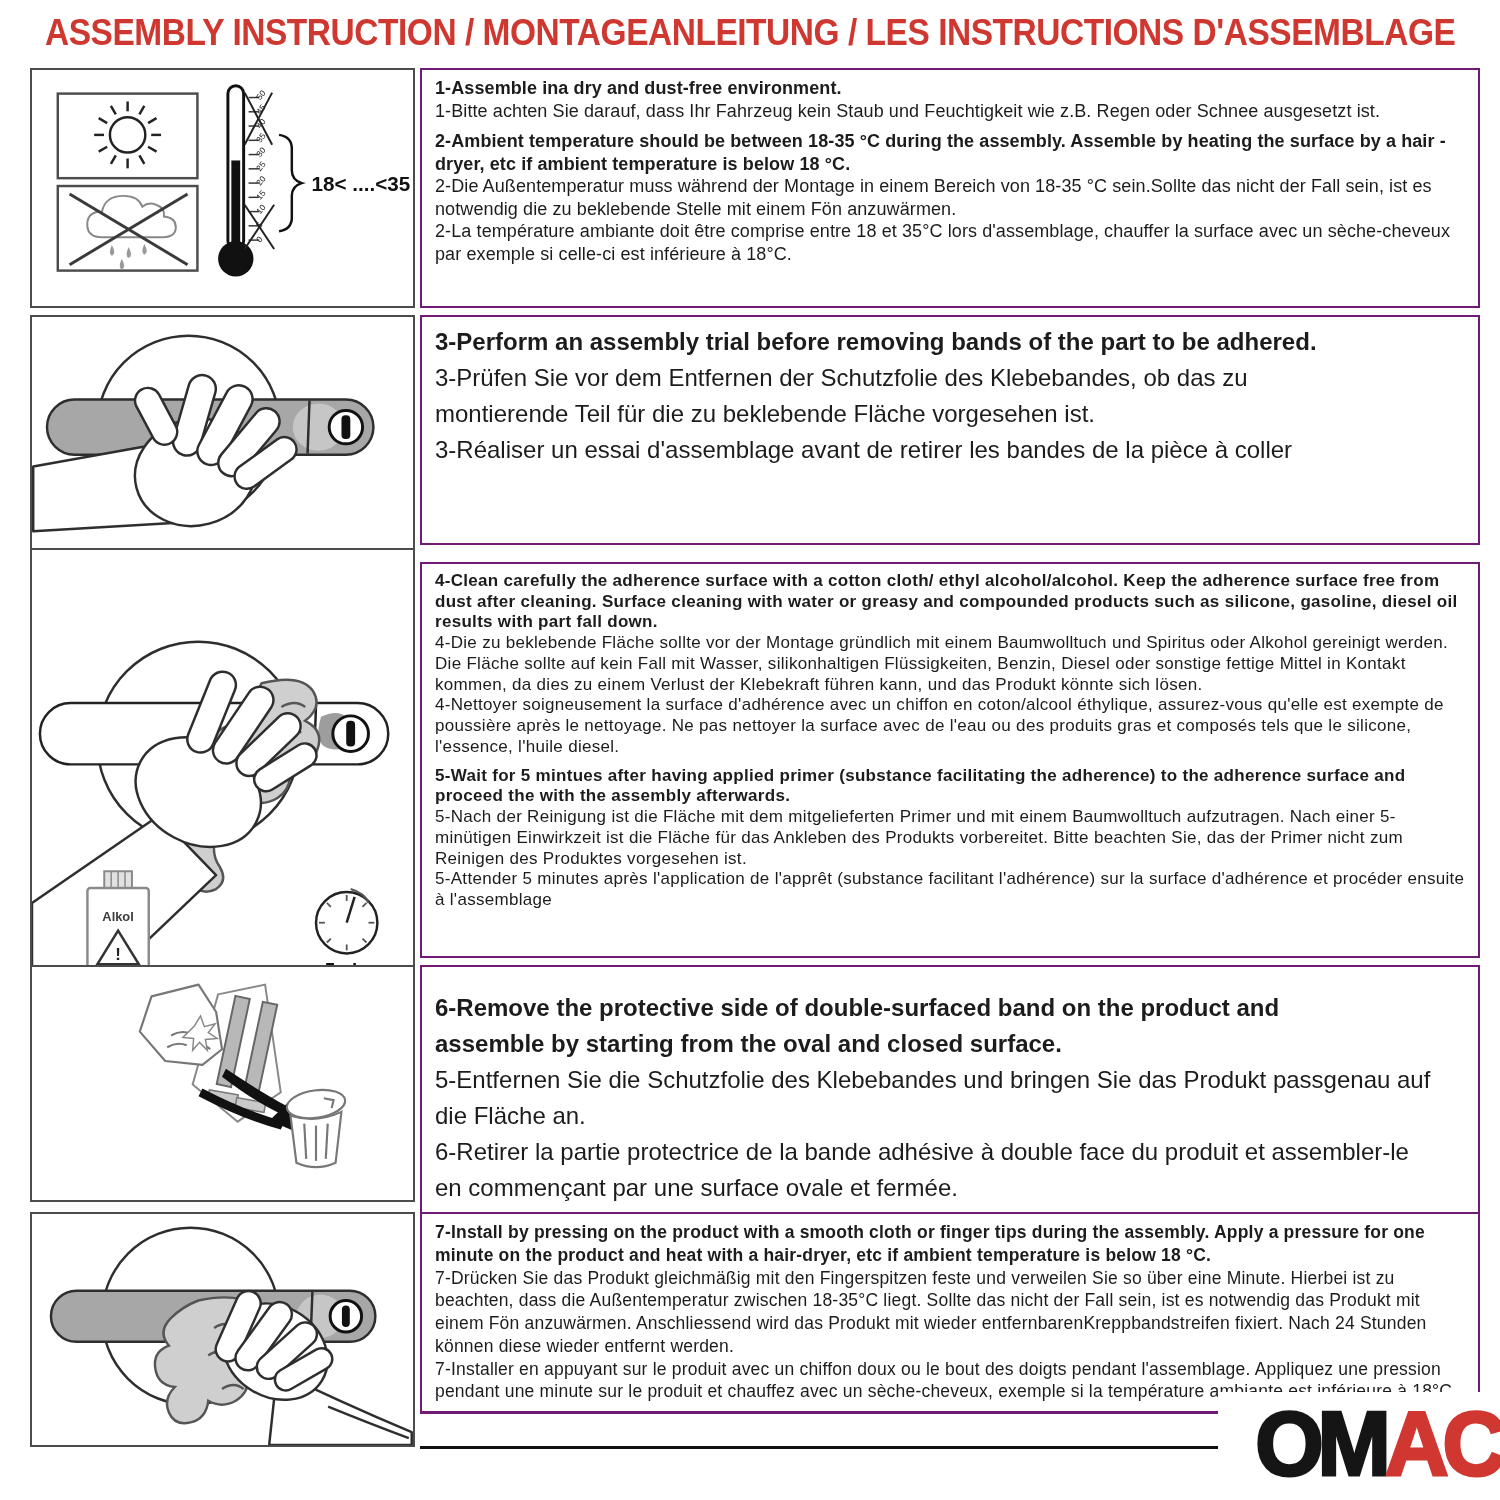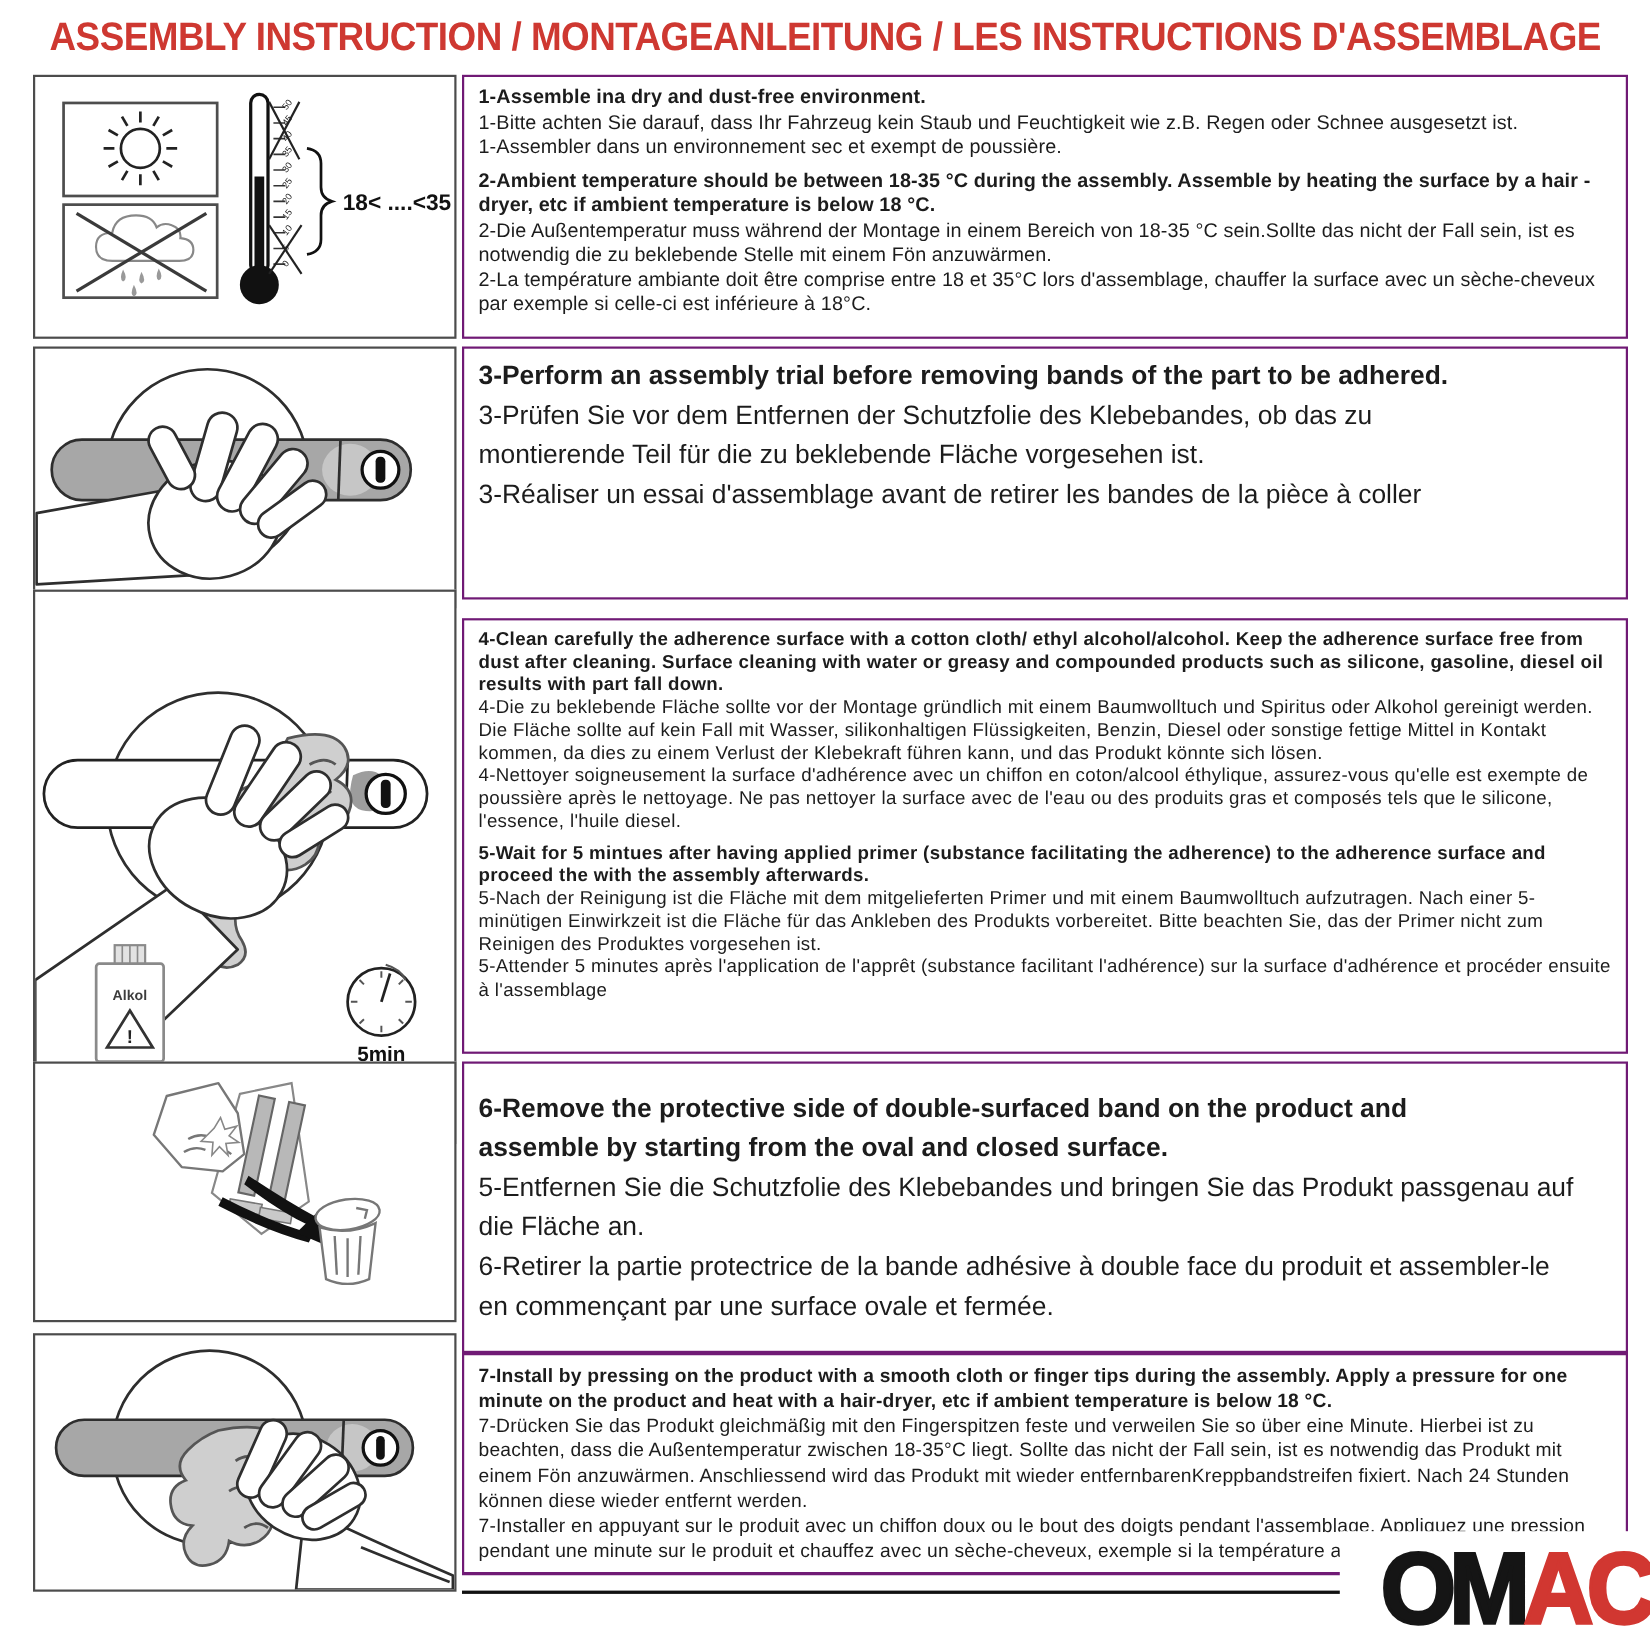--- a/index.html
+++ b/index.html
@@ -14,23 +14,23 @@
   }
   .ibox{position:absolute;left:30px;width:385px;border:2px solid #4c4c4c;background:#fff;box-sizing:border-box;}
   .tbox{position:absolute;left:420px;width:1060px;border:2px solid #701a75;background:#fff;box-sizing:border-box;padding:7px 13px;}
   .ibox svg{display:block;width:100%;height:100%;}
   p{margin:0;}
   .b{font-weight:bold;}
   .gap{margin-top:8px;}
   
   .r1i{top:68px;height:240px;}   .r1t{top:68px;height:240px;font-size:18px;line-height:1.25;letter-spacing:.1px;}
   .r2i{top:315px;height:238px;}  .r2t{top:315px;height:230px;font-size:24px;line-height:1.5;display:flex;flex-direction:column;}
-  .r3i{top:536px;height:504px;}  .r3t{top:562px;height:396px;font-size:17px;line-height:1.22;letter-spacing:.3px;}
+  .r3i{top:548px;height:504px;}  .r3t{top:562px;height:396px;font-size:17px;line-height:1.22;letter-spacing:.3px;}
   .r4i{top:965px;height:237px;}  .r4t{top:965px;height:265px;font-size:24px;line-height:1.5;display:flex;flex-direction:column;justify-content:center;}
-  .r5i{top:1212px;height:235px;} .r5t{top:1212px;height:202px;font-size:17.5px;line-height:1.3;letter-spacing:.2px;border-bottom-width:3px;margin-top:18px;}
+  .r5i{top:1212px;height:235px;} .r5t{top:1212px;height:202px;font-size:17.5px;line-height:1.3;letter-spacing:.2px;border-bottom-width:3px;}
   .w900{max-width:880px;} .w920{max-width:920px;} .w1010{max-width:1010px;} .w1000{max-width:1000px;}
   .bottom-rule{position:absolute;left:420px;top:1446px;width:800px;height:3px;background:#111;}
   .logo{
     position:absolute;left:1218px;top:1396px;width:282px;height:100px;background:#fff;
     display:flex;align-items:center;justify-content:flex-end;
     font-weight:bold;font-size:88px;letter-spacing:-6px;line-height:1;
     transform:scaleY(1.04);transform-origin:center bottom;white-space:nowrap;
   }
   .logo .lb{color:#151515;-webkit-text-stroke:3px #151515;}
   .logo .lr{color:#D13731;-webkit-text-stroke:3px #D13731;}
@@ -108,21 +108,20 @@
           <line x1="245" y1="137" x2="215" y2="182"></line>
       </g>
       <path d="M250,66 Q263,68 263,80 L263,102 Q263,112 273,115 Q263,118 263,128 L263,150 Q263,162 250,164" fill="none" stroke="#111" stroke-width="2.5"></path>
       <text x="283" y="123" font-size="21" font-weight="bold" fill="#111">18&lt; ....&lt;35 C</text>
     </g>
   </svg>
 </div>
 <div class="tbox r1t">
   <p class="b">1-Assemble ina dry and dust-free environment.</p>
   <p>1-Bitte achten Sie darauf, dass Ihr Fahrzeug kein Staub und Feuchtigkeit wie z.B. Regen oder Schnee ausgesetzt ist.</p>
-  <p>1-Assembler dans un environnement sec et exempt de poussière.</p>
   <p class="b gap">2-Ambient temperature should be between 18-35 °C  during the assembly. Assemble by heating the surface by a hair -dryer, etc if ambient temperature is below 18 °C.</p>
   <p>2-Die Außentemperatur muss während der Montage in einem Bereich von 18-35 °C  sein.Sollte das nicht der Fall sein, ist es notwendig die zu beklebende Stelle mit einem Fön anzuwärmen.</p>
   <p>2-La température ambiante doit être comprise entre 18 et 35°C lors d'assemblage, chauffer la surface avec un sèche-cheveux par exemple si celle-ci est inférieure à 18°C.</p>
 </div>
 
 <div class="ibox r2i">
   <svg viewBox="0 0 385 238">
     <circle cx="158" cy="112" r="93" fill="#fff" stroke="#2e2e2e" stroke-width="2.5"></circle>
     <g>
       <rect x="14" y="84" width="332" height="56" rx="28" fill="#a7a7a7" stroke="#2e2e2e" stroke-width="2.5"></rect>

